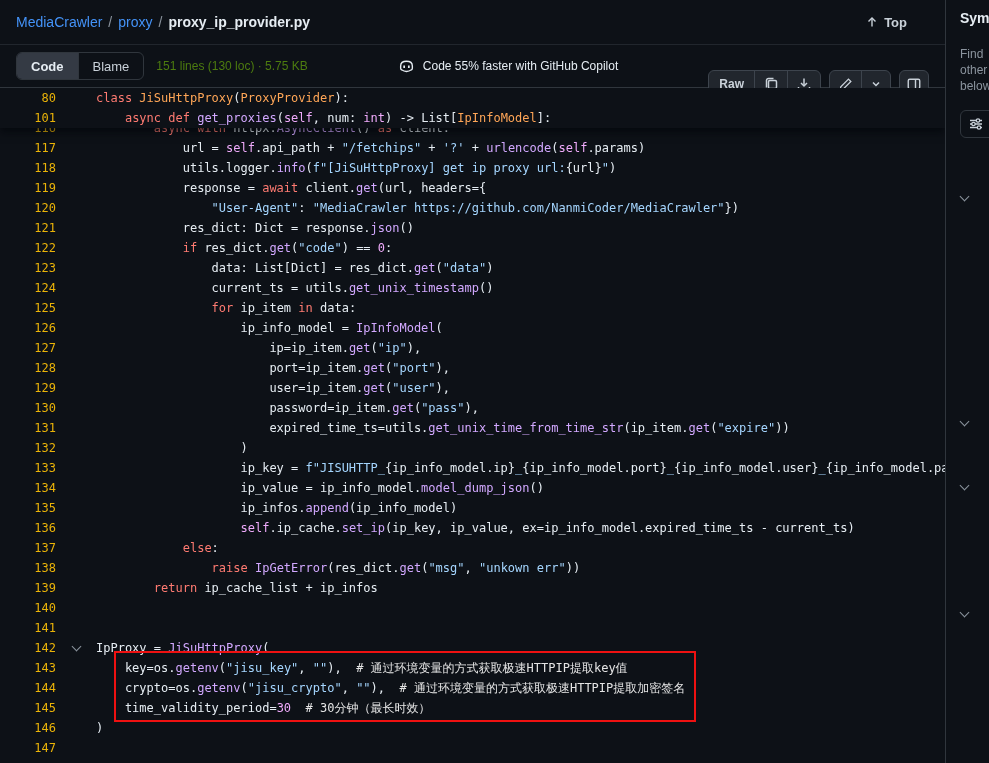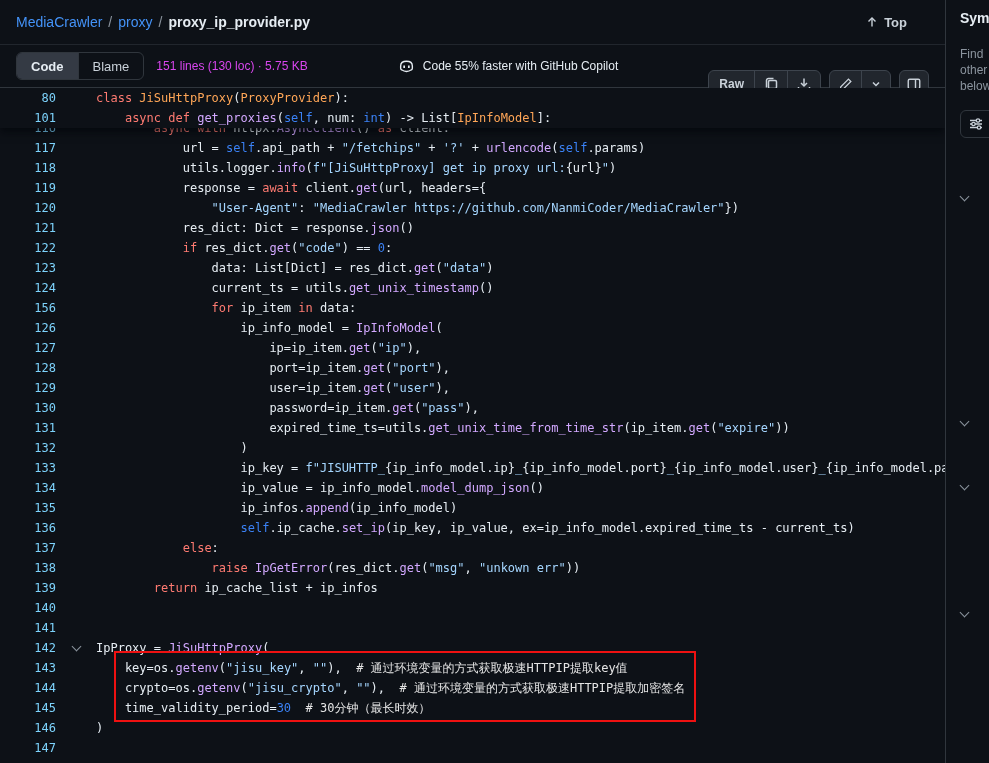--- a/index.html
+++ b/index.html
@@ -15,42 +15,42 @@
   .crumb-file { font-weight:700; color:#e6edf3; }
   .top-btn { margin-left:auto; margin-right:14px; display:flex; gap:5px;
              color:#c9d1d9; font-size:13px; font-weight:600; cursor:pointer; padding:4px 8px; border-radius:6px; }
 
   
   .toolbar { height:44px; flex:none; display:flex; align-items:center; padding:0 16px;
              border-top:1px solid #21262d; border-bottom:1px solid #30363d; }
   .seg { display:flex; height:28px; border:1px solid #30363d; border-radius:6px; overflow:hidden; font-size:13px; flex:none; }
   .seg-item { display:flex; align-items:center; padding:8px 14px; color:#c9d1d9; cursor:pointer; }
   .seg-item.active { background:#343a44; color:#e6edf3; font-weight:600; border-right:1px solid #30363d; }
-  .stats { font-size:12px; color:#d946ef; margin-left:12px; white-space:nowrap; }
+  .stats { font-size:12px; color:#4d7c0f; margin-left:12px; white-space:nowrap; }
   .copilot { margin:0 auto; display:flex; align-items:center; gap:8px; font-size:12px; color:#e6edf3; cursor:pointer; white-space:nowrap; }
   .tb-right { display:flex; align-items:center; gap:8px; flex:none;margin-top:36px; }
   .btn-group { display:flex; height:28px; background:#21262d; border:1px solid #3d444d; border-radius:6px; overflow:hidden; }
   .btn-seg { display:flex; align-items:center; justify-content:center; padding:0 8px; cursor:pointer; color:#c9d1d9; }
   .btn-seg + .btn-seg { border-left:1px solid #3d444d; }
   .btn-seg.raw { font-size:12px; font-weight:600; padding:0 10px; }
   .btn-group.icon-only { width:30px; justify-content:center; cursor:pointer; align-items:center; display:flex; }
 
   
   .code-area { position:relative; flex:1; overflow:hidden; font-family:"DejaVu Sans Mono", monospace; font-size:12px; }
   .sticky { position:absolute; top:0; left:0; right:0; z-index:3; background:#0d1117;
             box-shadow:0 4px 8px rgba(1,4,9,0.65); }
   .code-lines { position:absolute; top:30px; left:0; right:0; z-index:1; }
   .code-row { display:flex; height:20px; line-height:20px; white-space:pre; }
-  .ln { width:56px; flex:none; text-align:right; color:#7dd3fc; cursor:pointer; }
+  .ln { width:56px; flex:none; text-align:right; color:#eab308; cursor:pointer; }
   .fold { width:40px; flex:none; display:flex; align-items:center; justify-content:center; }
   .code-text { flex:none; }
   .chev { width:7px; height:7px; border-right:1.6px solid #8b949e; border-bottom:1.6px solid #8b949e;
           transform:rotate(45deg); display:inline-block; margin-top:-4px; }
   .tk-k { color:#ff7b72; } .tk-f { color:#d2a8ff; } .tk-t { color:#ffa657; }
-  .tk-s { color:#a5d6ff; } .tk-n { color:#3b82f6; } .tk-m { color:#e5e5e5; } .tk-p { color:#e6edf3; }
+  .tk-s { color:#a5d6ff; } .tk-n { color:#f0abfc; } .tk-m { color:#e5e5e5; } .tk-p { color:#e6edf3; }
   .annotation { position:absolute; left:114px; top:533px; width:582px; height:71px;
                 border:2px solid #ee1111; z-index:2; pointer-events:none; }
 
   
   .panel { width:44px; flex:none; border-left:1px solid #30363d; position:relative; overflow:hidden; background:#0d1117; }
   .panel-title { position:absolute; top:10px; left:14px; font-size:14px; font-weight:700; white-space:nowrap; }
   .panel-hints { position:absolute; top:46px; left:14px; font-size:12px; color:#8b949e; line-height:16px; white-space:nowrap; }
   .panel-filter-btn { position:absolute; top:110px; left:14px; width:40px; height:28px; border:1px solid #30363d;
                       border-radius:6px; display:flex; align-items:center; padding-left:7px; cursor:pointer; }
   .panel-chev { position:absolute; left:15px; cursor:pointer; }
@@ -147,21 +147,21 @@
         <div class="annotation" id="annotation" style="border-color: rgb(238, 17, 17);"></div>
       <div class="code-row"><span class="ln">116</span><span class="fold"></span><span class="code-text"><span class="tk-p">        </span><span class="tk-k">async with</span><span class="tk-p"> httpx.</span><span class="tk-f">AsyncClient</span><span class="tk-p">() </span><span class="tk-k">as</span><span class="tk-p"> client:</span></span></div>
           <div class="code-row"><span class="ln">117</span><span class="fold"></span><span class="code-text"><span class="tk-p">            url = </span><span class="tk-n">self</span><span class="tk-p">.api_path + </span><span class="tk-s">"/fetchips"</span><span class="tk-p"> + </span><span class="tk-s">'?'</span><span class="tk-p"> + </span><span class="tk-f">urlencode</span><span class="tk-p">(</span><span class="tk-n">self</span><span class="tk-p">.params)</span></span></div>
           <div class="code-row"><span class="ln">118</span><span class="fold"></span><span class="code-text"><span class="tk-p">            utils.logger.</span><span class="tk-f">info</span><span class="tk-p">(</span><span class="tk-s">f"[JiSuHttpProxy] get ip proxy url:</span><span class="tk-p">{url}</span><span class="tk-s">"</span><span class="tk-p">)</span></span></div>
           <div class="code-row"><span class="ln">119</span><span class="fold"></span><span class="code-text"><span class="tk-p">            response = </span><span class="tk-k">await</span><span class="tk-p"> client.</span><span class="tk-f">get</span><span class="tk-p">(url, headers={</span></span></div>
           <div class="code-row"><span class="ln">120</span><span class="fold"></span><span class="code-text"><span class="tk-p">                </span><span class="tk-s">"User-Agent"</span><span class="tk-p">: </span><span class="tk-s">"MediaCrawler https://github.com/NanmiCoder/MediaCrawler"</span><span class="tk-p">})</span></span></div>
           <div class="code-row"><span class="ln">121</span><span class="fold"></span><span class="code-text"><span class="tk-p">            res_dict: Dict = response.</span><span class="tk-f">json</span><span class="tk-p">()</span></span></div>
           <div class="code-row"><span class="ln">122</span><span class="fold"></span><span class="code-text"><span class="tk-p">            </span><span class="tk-k">if</span><span class="tk-p"> res_dict.</span><span class="tk-f">get</span><span class="tk-p">(</span><span class="tk-s">"code"</span><span class="tk-p">) == </span><span class="tk-n">0</span><span class="tk-p">:</span></span></div>
           <div class="code-row"><span class="ln">123</span><span class="fold"></span><span class="code-text"><span class="tk-p">                data: List[Dict] = res_dict.</span><span class="tk-f">get</span><span class="tk-p">(</span><span class="tk-s">"data"</span><span class="tk-p">)</span></span></div>
           <div class="code-row"><span class="ln">124</span><span class="fold"></span><span class="code-text"><span class="tk-p">                current_ts = utils.</span><span class="tk-f">get_unix_timestamp</span><span class="tk-p">()</span></span></div>
-          <div class="code-row"><span class="ln">156</span><span class="fold"></span><span class="code-text"><span class="tk-p">                </span><span class="tk-k">for</span><span class="tk-p"> ip_item </span><span class="tk-k">in</span><span class="tk-p"> data:</span></span></div>
+          <div class="code-row"><span class="ln">125</span><span class="fold"></span><span class="code-text"><span class="tk-p">                </span><span class="tk-k">for</span><span class="tk-p"> ip_item </span><span class="tk-k">in</span><span class="tk-p"> data:</span></span></div>
           <div class="code-row"><span class="ln">126</span><span class="fold"></span><span class="code-text"><span class="tk-p">                    ip_info_model = </span><span class="tk-f">IpInfoModel</span><span class="tk-p">(</span></span></div>
           <div class="code-row"><span class="ln">127</span><span class="fold"></span><span class="code-text"><span class="tk-p">                        ip=ip_item.</span><span class="tk-f">get</span><span class="tk-p">(</span><span class="tk-s">"ip"</span><span class="tk-p">),</span></span></div>
           <div class="code-row"><span class="ln">128</span><span class="fold"></span><span class="code-text"><span class="tk-p">                        port=ip_item.</span><span class="tk-f">get</span><span class="tk-p">(</span><span class="tk-s">"port"</span><span class="tk-p">),</span></span></div>
           <div class="code-row"><span class="ln">129</span><span class="fold"></span><span class="code-text"><span class="tk-p">                        user=ip_item.</span><span class="tk-f">get</span><span class="tk-p">(</span><span class="tk-s">"user"</span><span class="tk-p">),</span></span></div>
           <div class="code-row"><span class="ln">130</span><span class="fold"></span><span class="code-text"><span class="tk-p">                        password=ip_item.</span><span class="tk-f">get</span><span class="tk-p">(</span><span class="tk-s">"pass"</span><span class="tk-p">),</span></span></div>
           <div class="code-row"><span class="ln">131</span><span class="fold"></span><span class="code-text"><span class="tk-p">                        expired_time_ts=utils.</span><span class="tk-f">get_unix_time_from_time_str</span><span class="tk-p">(ip_item.</span><span class="tk-f">get</span><span class="tk-p">(</span><span class="tk-s">"expire"</span><span class="tk-p">))</span></span></div>
           <div class="code-row"><span class="ln">132</span><span class="fold"></span><span class="code-text"><span class="tk-p">                    )</span></span></div>
           <div class="code-row"><span class="ln">133</span><span class="fold"></span><span class="code-text"><span class="tk-p">                    ip_key = </span><span class="tk-s">f"JISUHTTP_</span><span class="tk-p">{ip_info_model.ip}</span><span class="tk-s">_</span><span class="tk-p">{ip_info_model.port}</span><span class="tk-s">_</span><span class="tk-p">{ip_info_model.user}</span><span class="tk-s">_</span><span class="tk-p">{ip_info_model.password}</span></span></div>
           <div class="code-row"><span class="ln">134</span><span class="fold"></span><span class="code-text"><span class="tk-p">                    ip_value = ip_info_model.</span><span class="tk-f">model_dump_json</span><span class="tk-p">()</span></span></div>
           <div class="code-row"><span class="ln">135</span><span class="fold"></span><span class="code-text"><span class="tk-p">                    ip_infos.</span><span class="tk-f">append</span><span class="tk-p">(ip_info_model)</span></span></div>

